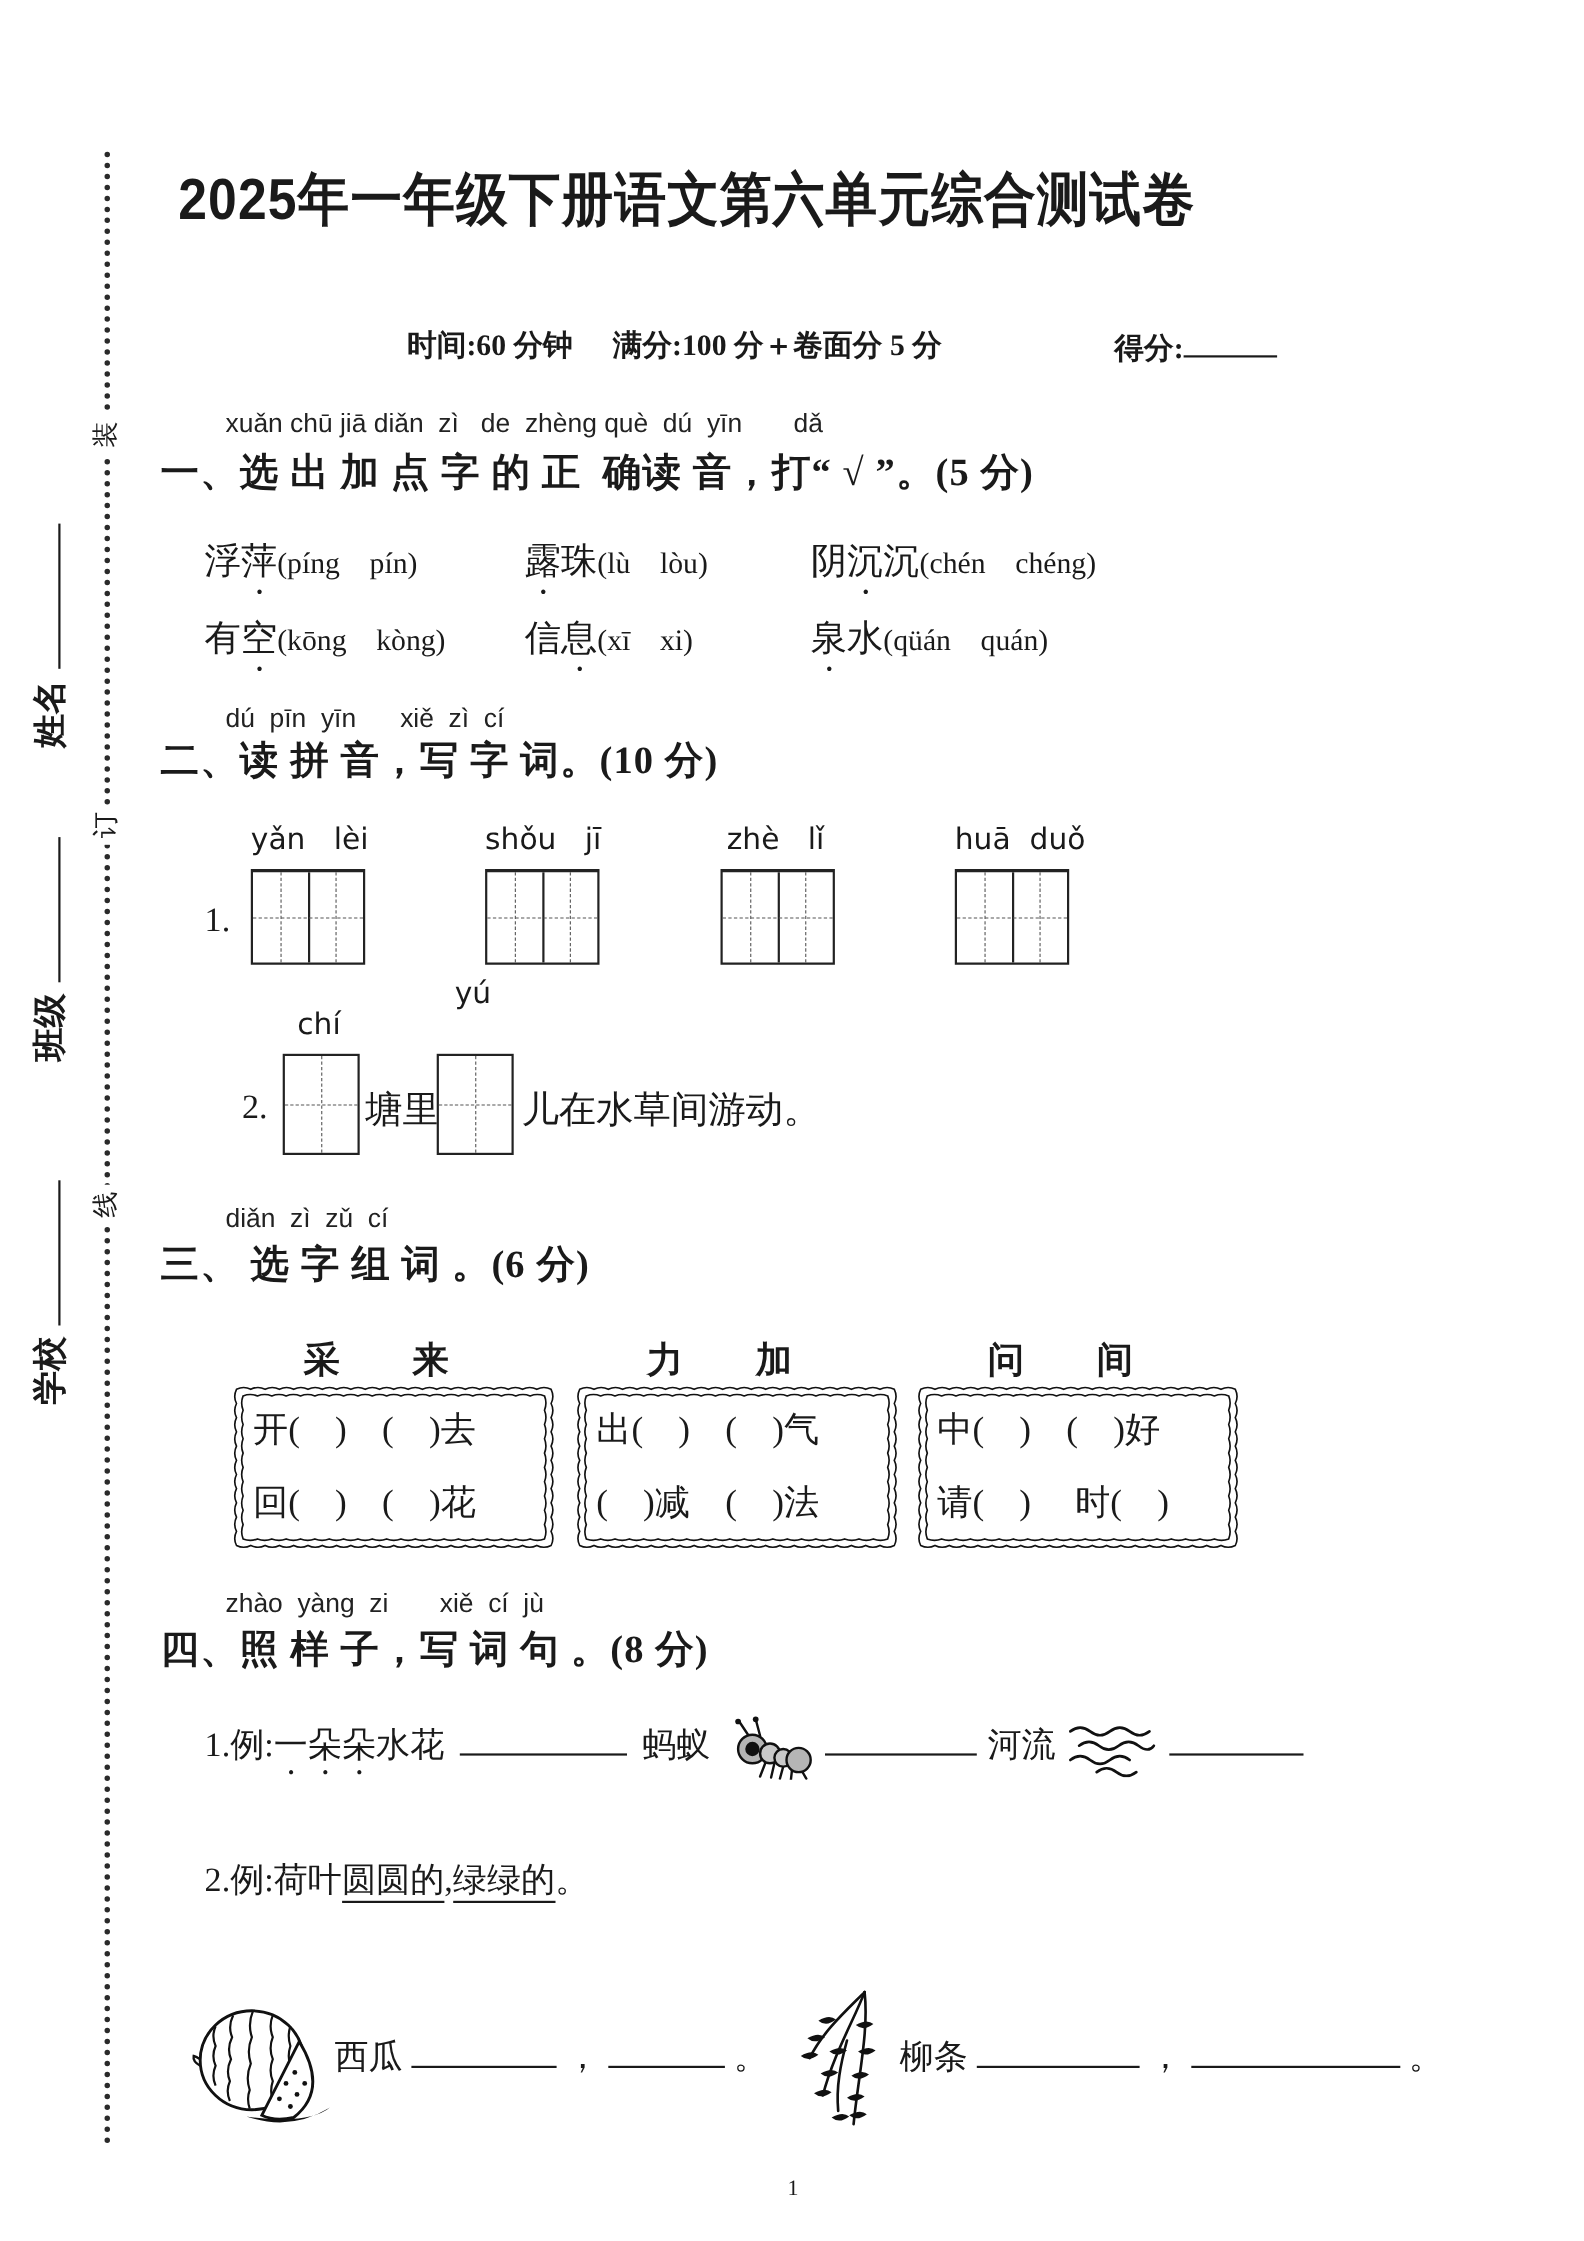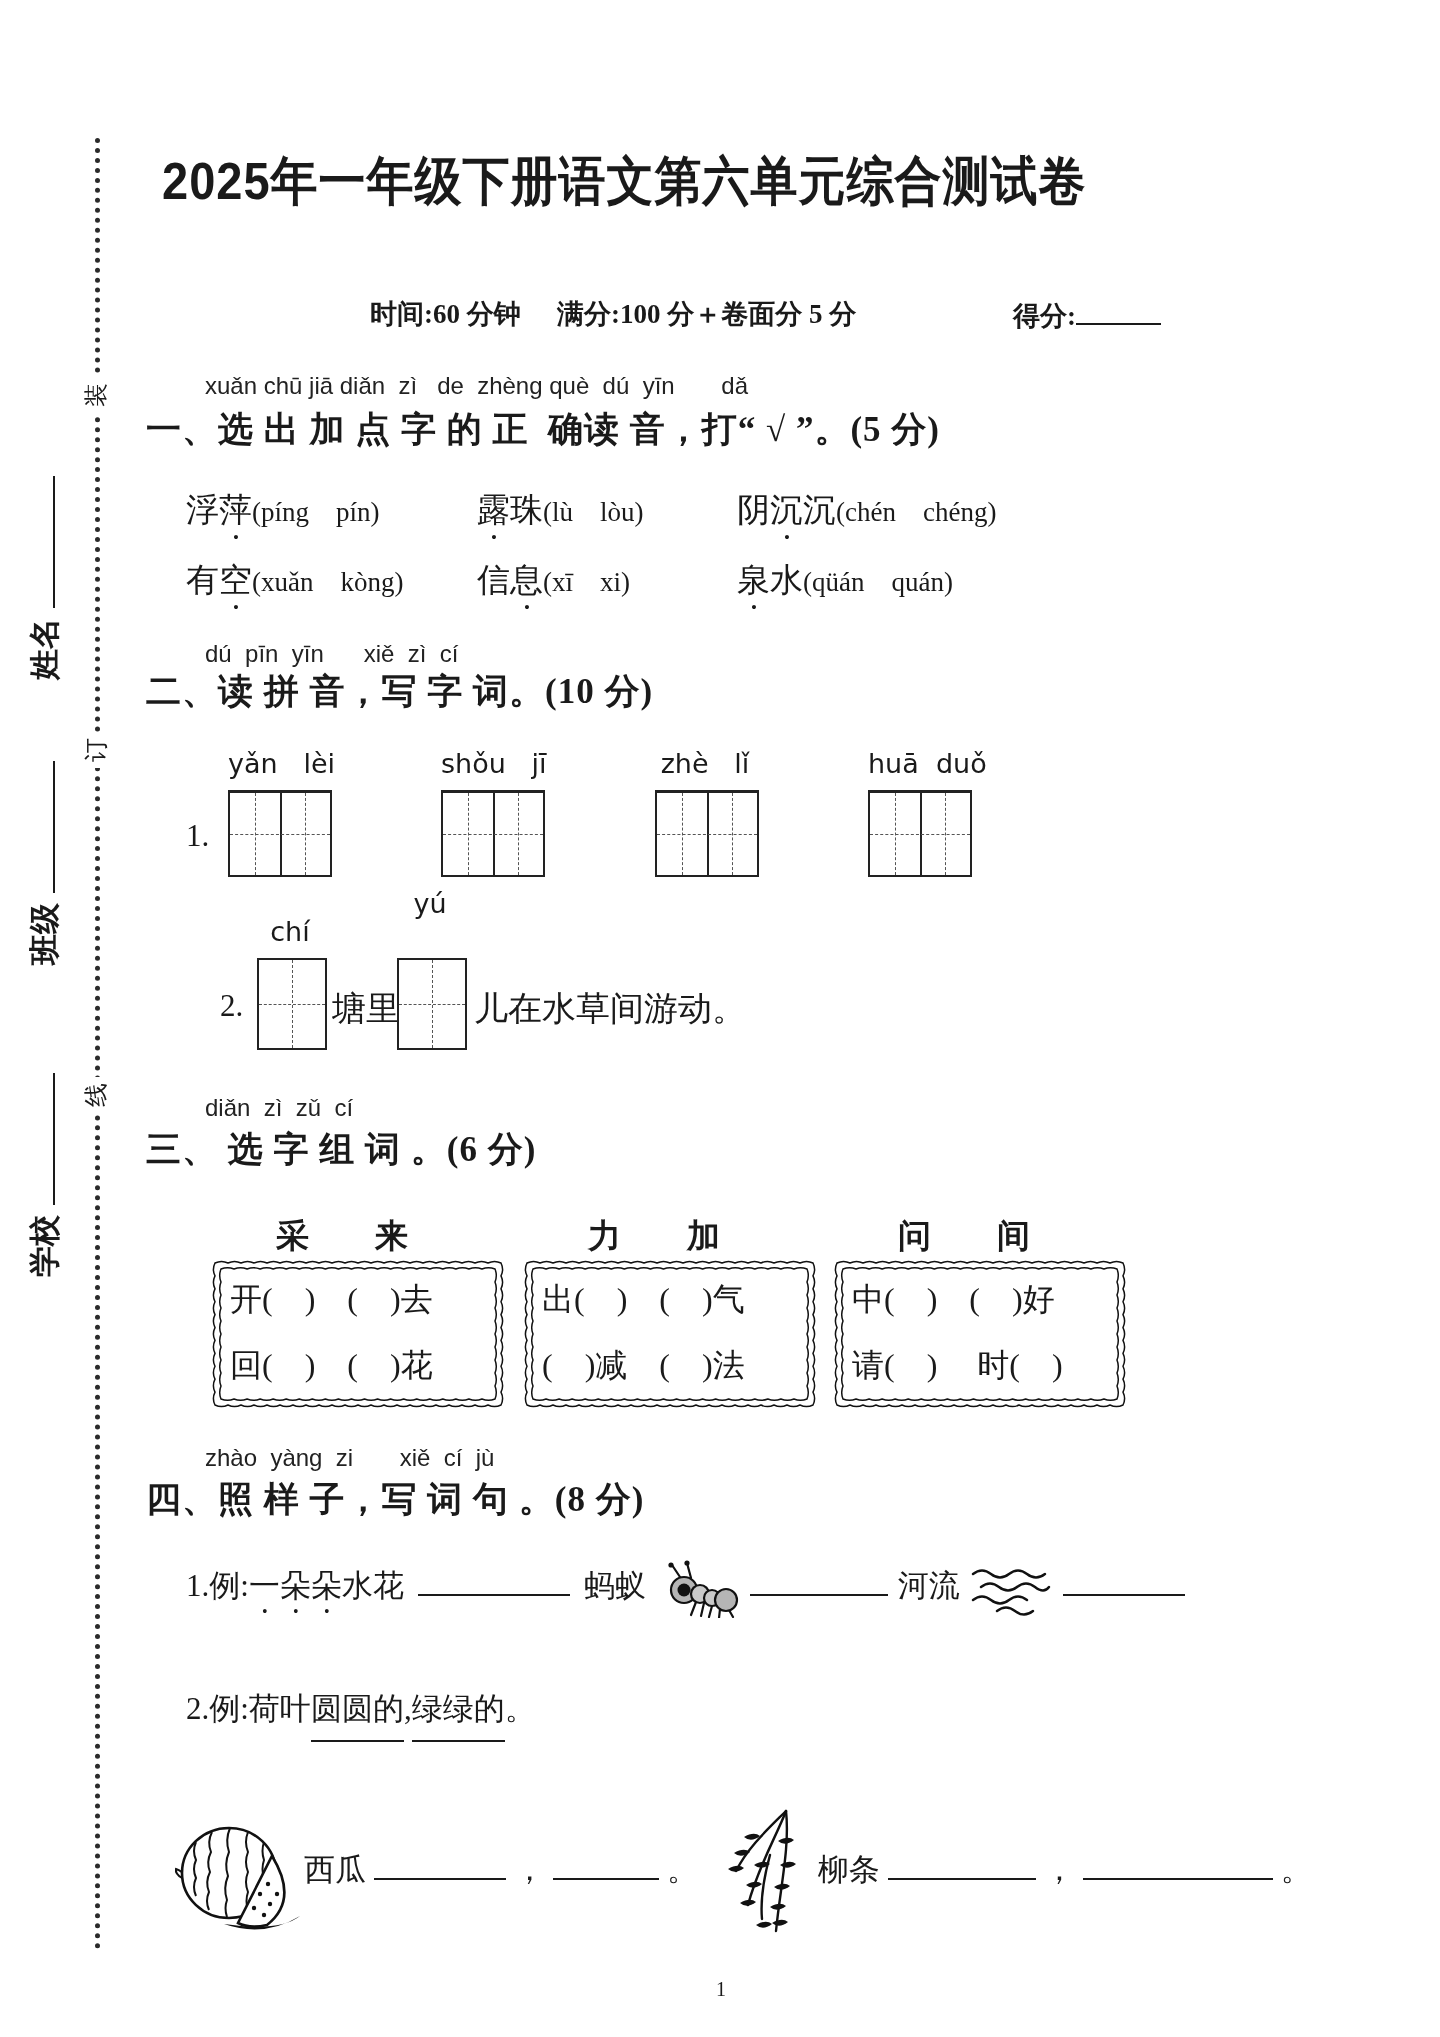--- a/index.html
+++ b/index.html
@@ -38,21 +38,21 @@
   .qtext{font-size:34px}
   .qnum{font-size:31px}
 
   
   .ghead{position:absolute;font-size:33px;font-weight:700;white-space:pre}
   .wavy-box{position:absolute;width:292px;height:148px}
   .gr-row{position:absolute;left:18px;font-size:32px;white-space:pre}
 
   
   .row4{position:absolute;font-size:31px;white-space:nowrap}
-  .u{border-bottom:2.5px solid #1a1a1a;padding-bottom:14px}
+  .u{border-bottom:2.5px solid #1a1a1a;padding-bottom:2px}
   .ill{vertical-align:middle}
 
   
   .binding-line{position:absolute;left:95px;top:138px;height:1812px;width:0;border-left:5px dotted #2a2a2a}
   .side-label{position:absolute;width:260px;height:40px;transform:rotate(-90deg);font-size:31px;font-weight:700;white-space:nowrap}
   .side-label .blank{width:132px;margin-left:10px}
   .bind-char{position:absolute;width:36px;text-align:center;transform:rotate(-90deg);font-size:24px;background:#fff;padding:1px 0}
 
   .pageno{font-size:20px}
 </style>
@@ -73,21 +73,21 @@
 <div class="abs info" style="left:370px;top:296px">时间:60 分钟</div>
 <div class="abs info" style="left:557px;top:296px">满分:100 分＋卷面分 5 分</div>
 <div class="abs info" style="left:1013px;top:296px"><span>得分:</span><span class="blank" style="width:85px"></span></div>
 
 <div class="abs pinyin-line" style="left:205px;top:372px">xuǎn chū jiā diǎn  zì   de  zhèng què  dú  yīn       dǎ</div>
 <div class="abs sec-title" style="left:146px;top:406px">一、选 出 加 点 字 的 正  确读 音，打“ √ ”。(5 分)</div>
 
 <div class="opt" style="left:186px;top:488px"><span><span>浮</span><span class="em">萍</span><span></span></span><span class="r">(píng    pín)</span></div>
 <div class="opt" style="left:477px;top:488px"><span><span></span><span class="em">露</span><span>珠</span></span><span class="r">(lù    lòu)</span></div>
 <div class="opt" style="left:737px;top:488px"><span><span>阴</span><span class="em">沉</span><span>沉</span></span><span class="r">(chén    chéng)</span></div>
-<div class="opt" style="left:186px;top:558px"><span><span>有</span><span class="em">空</span><span></span></span><span class="r">(xuǎn    kòng)</span></div>
+<div class="opt" style="left:186px;top:558px"><span><span>有</span><span class="em">空</span><span></span></span><span class="r">(kōng    kòng)</span></div>
 <div class="opt" style="left:477px;top:558px"><span><span>信</span><span class="em">息</span><span></span></span><span class="r">(xī    xi)</span></div>
 <div class="opt" style="left:737px;top:558px"><span><span></span><span class="em">泉</span><span>水</span></span><span class="r">(qüán    quán)</span></div>
 
 <div class="abs pinyin-line" style="left:205px;top:640px">dú  pīn  yīn      xiě  zì  cí</div>
 <div class="abs sec-title" style="left:146px;top:668px">二、读 拼 音，写 字 词。(10 分)</div>
 
 <div class="pin" style="left:228px;top:748px;width:100px">yǎn   lèi</div>
 <div class="pin" style="left:441px;top:748px;width:100px">shǒu   jī</div>
 <div class="pin" style="left:655px;top:748px;width:100px">zhè   lǐ</div>
 <div class="pin" style="left:868px;top:748px;width:100px">huā  duǒ</div>

